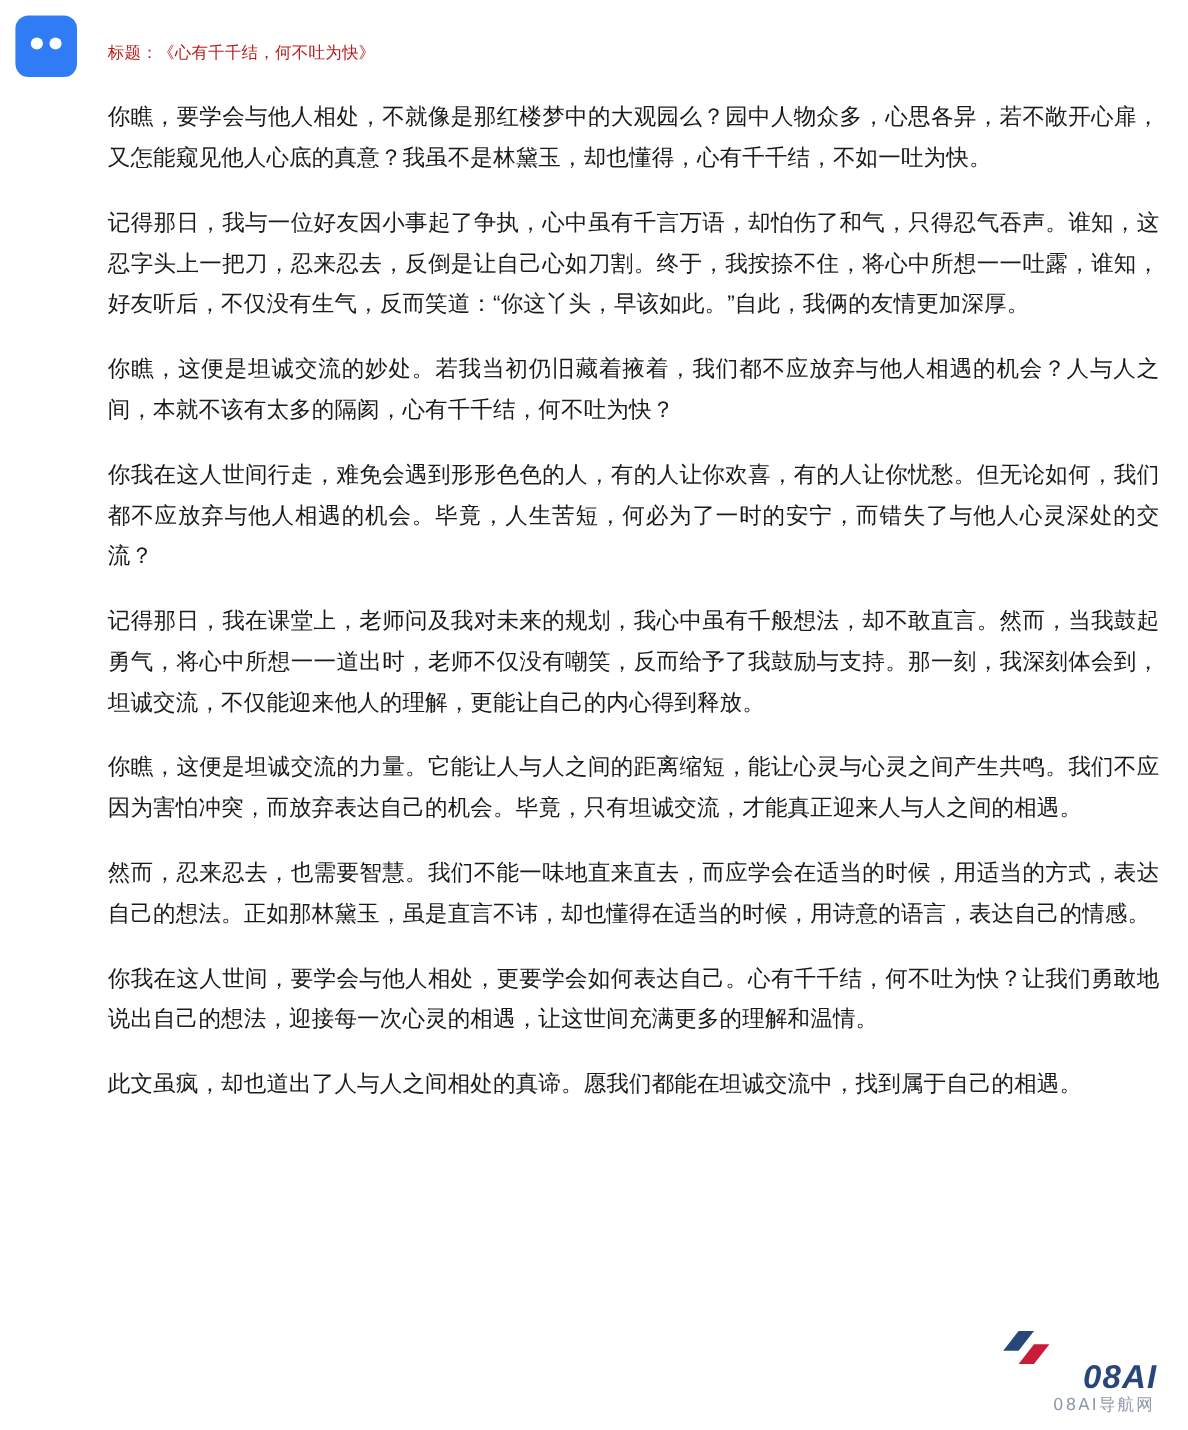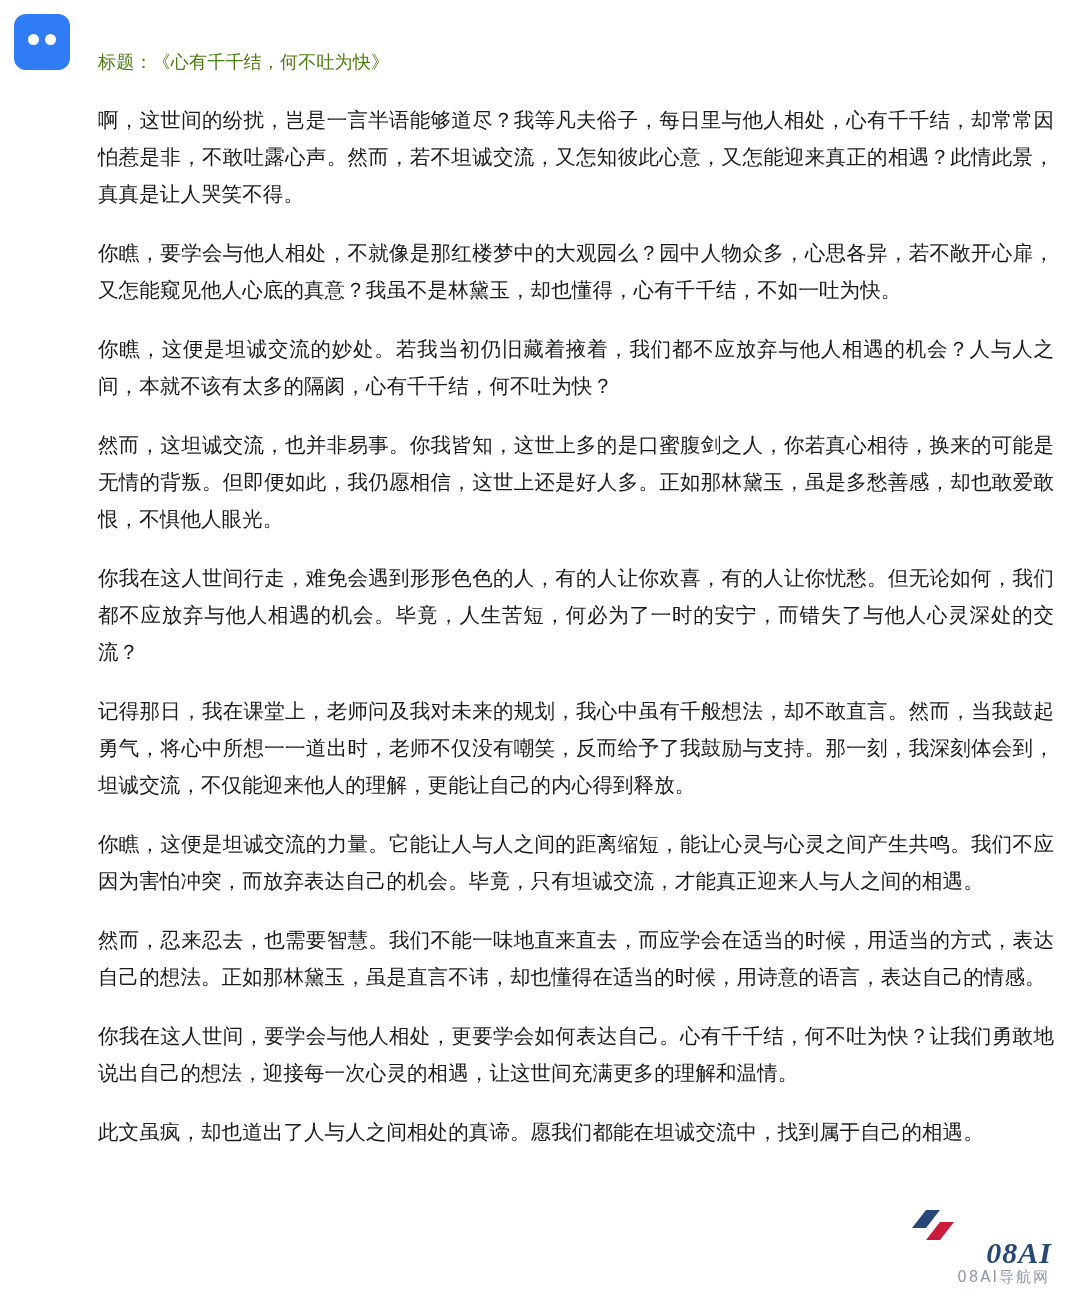--- a/index.html
+++ b/index.html
@@ -38,24 +38,24 @@
     top: 20px;
   }
   .avatar .eye.left { left: 14px; }
   .avatar .eye.right { right: 14px; }
   .message {
     flex: 1;
     padding: 18px 26px 10px 28px;
     box-sizing: border-box;
   }
   .msg-title {
-    font-size: 18px;
+    font-size: 15px;
     line-height: 34px;
-    color: #4d7c0f;
-    margin: 17px 0 22px 0;
+    color: #b91c1c;
+    margin: 4px 0 22px 0;
     letter-spacing: 0.2px;
   }
   .para {
     font-size: 20.5px;
     line-height: 37px;
     color: #1a1a1a;
     margin: 0 0 22px 0;
     text-align: justify;
     text-justify: inter-ideograph;
     letter-spacing: 0.1px;
@@ -78,21 +78,21 @@
   }
   .wm-text {
     position: absolute;
     right: 4px;
     top: 30px;
     font-size: 30px;
     font-weight: bold;
     font-style: italic;
     color: #1d3e72;
     letter-spacing: 1px;
-    font-family: Liberation Serif, serif;
+    font-family: Liberation Sans, sans-serif;
   }
   .wm-sub {
     position: absolute;
     right: 6px;
     top: 62px;
     font-size: 15px;
     color: #8a93a6;
     letter-spacing: 2px;
     font-family: "DejaVu Sans", sans-serif;
   }
@@ -102,24 +102,23 @@
 
 <div class="chat-row">
 
   <div class="avatar">
     <span class="eye left"></span>
     <span class="eye right"></span>
   </div>
 
   <div class="message">
     <div class="msg-title">标题：《心有千千结，何不吐为快》</div>
-    <p class="para">啊，这世间的纷扰，岂是一言半语能够道尽？我等凡夫俗子，每日里与他人相处，心有千千结，却常常因怕惹是非，不敢吐露心声。然而，若不坦诚交流，又怎知彼此心意，又怎能迎来真正的相遇？此情此景，真真是让人哭笑不得。</p>
     <p class="para">你瞧，要学会与他人相处，不就像是那红楼梦中的大观园么？园中人物众多，心思各异，若不敞开心扉，又怎能窥见他人心底的真意？我虽不是林黛玉，却也懂得，心有千千结，不如一吐为快。</p>
+    <p class="para">记得那日，我与一位好友因小事起了争执，心中虽有千言万语，却怕伤了和气，只得忍气吞声。谁知，这忍字头上一把刀，忍来忍去，反倒是让自己心如刀割。终于，我按捺不住，将心中所想一一吐露，谁知，好友听后，不仅没有生气，反而笑道：“你这丫头，早该如此。”自此，我俩的友情更加深厚。</p>
     <p class="para">你瞧，这便是坦诚交流的妙处。若我当初仍旧藏着掖着，我们都不应放弃与他人相遇的机会？人与人之间，本就不该有太多的隔阂，心有千千结，何不吐为快？</p>
-    <p class="para">然而，这坦诚交流，也并非易事。你我皆知，这世上多的是口蜜腹剑之人，你若真心相待，换来的可能是无情的背叛。但即便如此，我仍愿相信，这世上还是好人多。正如那林黛玉，虽是多愁善感，却也敢爱敢恨，不惧他人眼光。</p>
     <p class="para">你我在这人世间行走，难免会遇到形形色色的人，有的人让你欢喜，有的人让你忧愁。但无论如何，我们都不应放弃与他人相遇的机会。毕竟，人生苦短，何必为了一时的安宁，而错失了与他人心灵深处的交流？</p>
     <p class="para">记得那日，我在课堂上，老师问及我对未来的规划，我心中虽有千般想法，却不敢直言。然而，当我鼓起勇气，将心中所想一一道出时，老师不仅没有嘲笑，反而给予了我鼓励与支持。那一刻，我深刻体会到，坦诚交流，不仅能迎来他人的理解，更能让自己的内心得到释放。</p>
     <p class="para">你瞧，这便是坦诚交流的力量。它能让人与人之间的距离缩短，能让心灵与心灵之间产生共鸣。我们不应因为害怕冲突，而放弃表达自己的机会。毕竟，只有坦诚交流，才能真正迎来人与人之间的相遇。</p>
     <p class="para">然而，忍来忍去，也需要智慧。我们不能一味地直来直去，而应学会在适当的时候，用适当的方式，表达自己的想法。正如那林黛玉，虽是直言不讳，却也懂得在适当的时候，用诗意的语言，表达自己的情感。</p>
     <p class="para">你我在这人世间，要学会与他人相处，更要学会如何表达自己。心有千千结，何不吐为快？让我们勇敢地说出自己的想法，迎接每一次心灵的相遇，让这世间充满更多的理解和温情。</p>
     <p class="para">此文虽疯，却也道出了人与人之间相处的真谛。愿我们都能在坦诚交流中，找到属于自己的相遇。</p>
   </div>
 </div>
 
 <div class="watermark">

